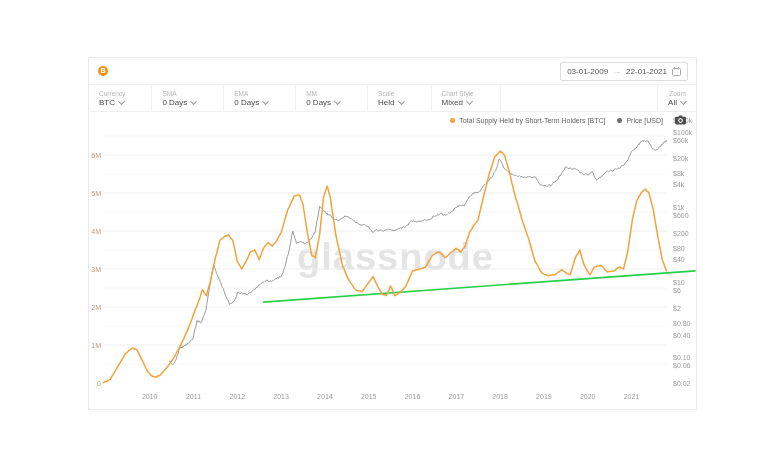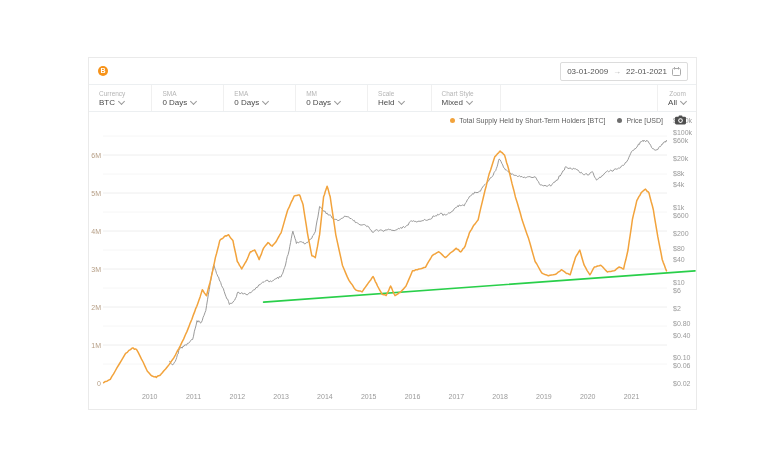--- a/index.html
+++ b/index.html
@@ -120,20 +120,21 @@
       </div>
       <span class="cam">
         <svg width="11" height="10" viewBox="0 0 11 10">
           <rect x="0" y="1.8" width="11" height="7.6" rx="1.3" fill="#4f4f4f"></rect>
           <rect x="3.6" y="0.4" width="3.8" height="2.4" rx="0.8" fill="#4f4f4f"></rect>
           <circle cx="5.5" cy="5.6" r="2.3" fill="#ffffff"></circle>
           <circle cx="5.5" cy="5.6" r="1.3" fill="#4f4f4f"></circle>
         </svg>
       </span>
     </div>
+    <div class="wm">glassnode</div>
     <svg id="chart-svg" width="607" height="295" viewBox="0 0 607 295">
         <line x1="14" y1="252.0" x2="578" y2="252.0" stroke="#f6f6f6" stroke-width="1"></line>
         <line x1="14" y1="233.0" x2="578" y2="233.0" stroke="#eeeeee" stroke-width="1"></line>
         <line x1="14" y1="214.0" x2="578" y2="214.0" stroke="#f6f6f6" stroke-width="1"></line>
         <line x1="14" y1="195.0" x2="578" y2="195.0" stroke="#eeeeee" stroke-width="1"></line>
         <line x1="14" y1="176.0" x2="578" y2="176.0" stroke="#f6f6f6" stroke-width="1"></line>
         <line x1="14" y1="157.0" x2="578" y2="157.0" stroke="#eeeeee" stroke-width="1"></line>
         <line x1="14" y1="138.0" x2="578" y2="138.0" stroke="#f6f6f6" stroke-width="1"></line>
         <line x1="14" y1="119.0" x2="578" y2="119.0" stroke="#eeeeee" stroke-width="1"></line>
         <line x1="14" y1="100.0" x2="578" y2="100.0" stroke="#f6f6f6" stroke-width="1"></line>

